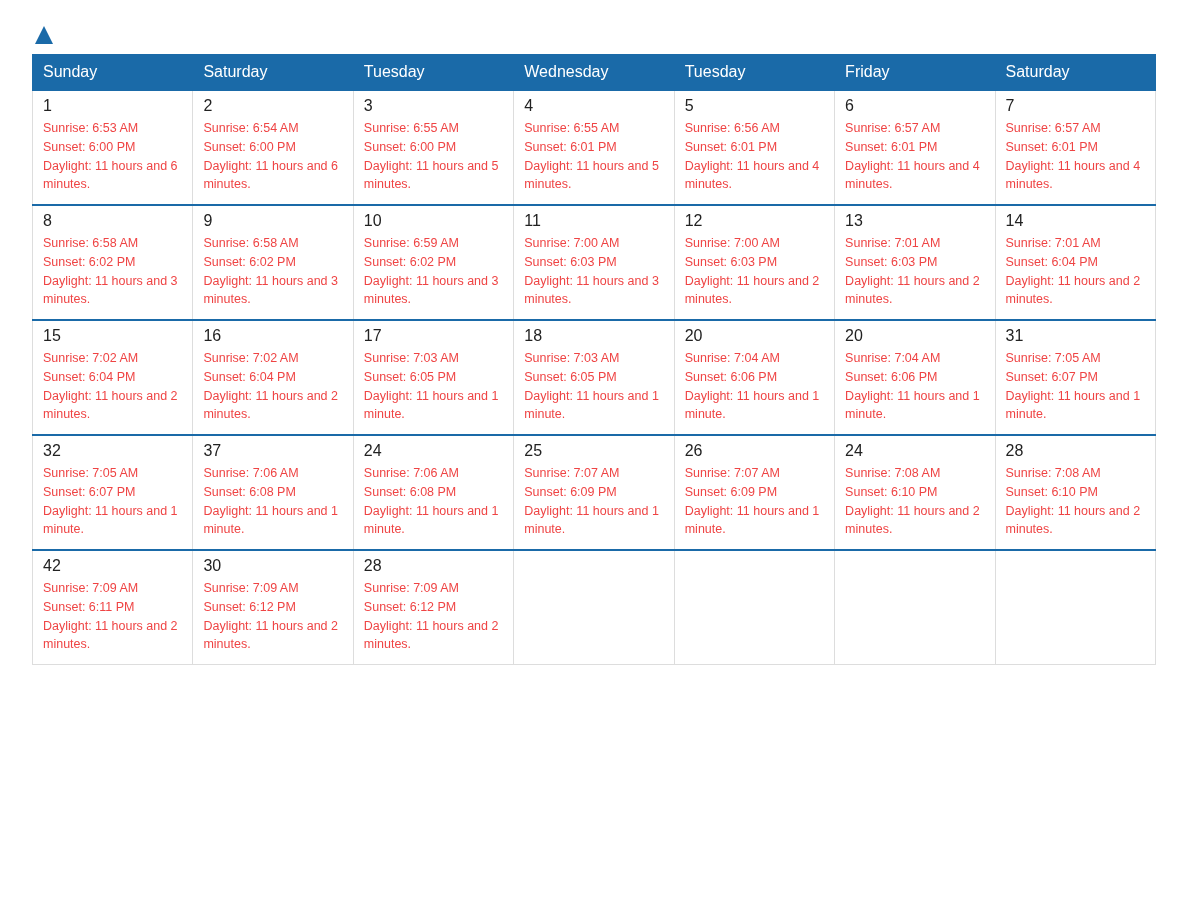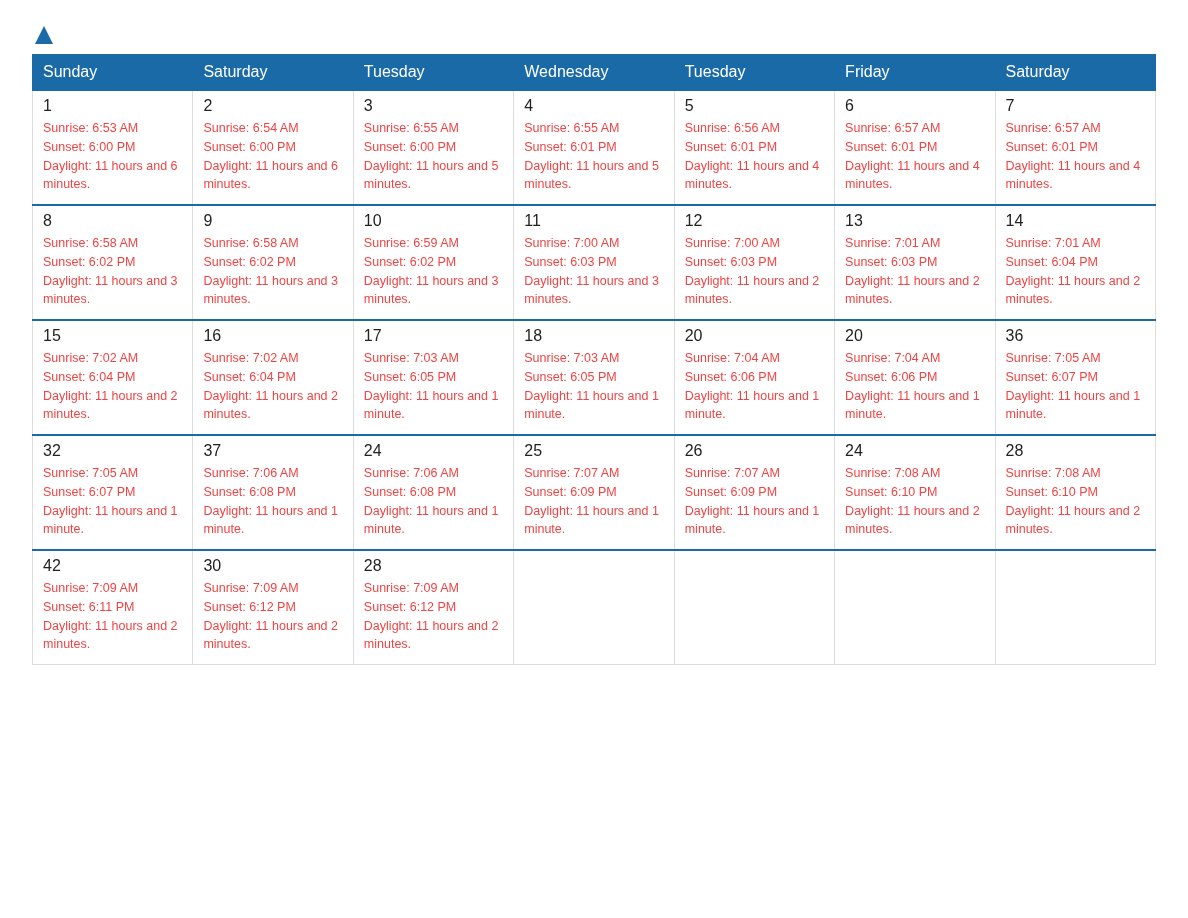--- a/index.html
+++ b/index.html
@@ -220,21 +220,21 @@
         </td>
         <td>
           <span class="day-num">20</span>
           <div class="day-info">Sunrise: 7:04 AM<br>Sunset: 6:06 PM<br>Daylight: 11 hours and 1 minute.</div>
         </td>
         <td>
           <span class="day-num">20</span>
           <div class="day-info">Sunrise: 7:04 AM<br>Sunset: 6:06 PM<br>Daylight: 11 hours and 1 minute.</div>
         </td>
         <td>
-          <span class="day-num">36</span>
+          <span class="day-num">31</span>
           <div class="day-info">Sunrise: 7:05 AM<br>Sunset: 6:07 PM<br>Daylight: 11 hours and 1 minute.</div>
         </td>
       </tr>
       <tr>
         <td>
           <span class="day-num">32</span>
           <div class="day-info">Sunrise: 7:05 AM<br>Sunset: 6:07 PM<br>Daylight: 11 hours and 1 minute.</div>
         </td>
         <td>
           <span class="day-num">37</span>

